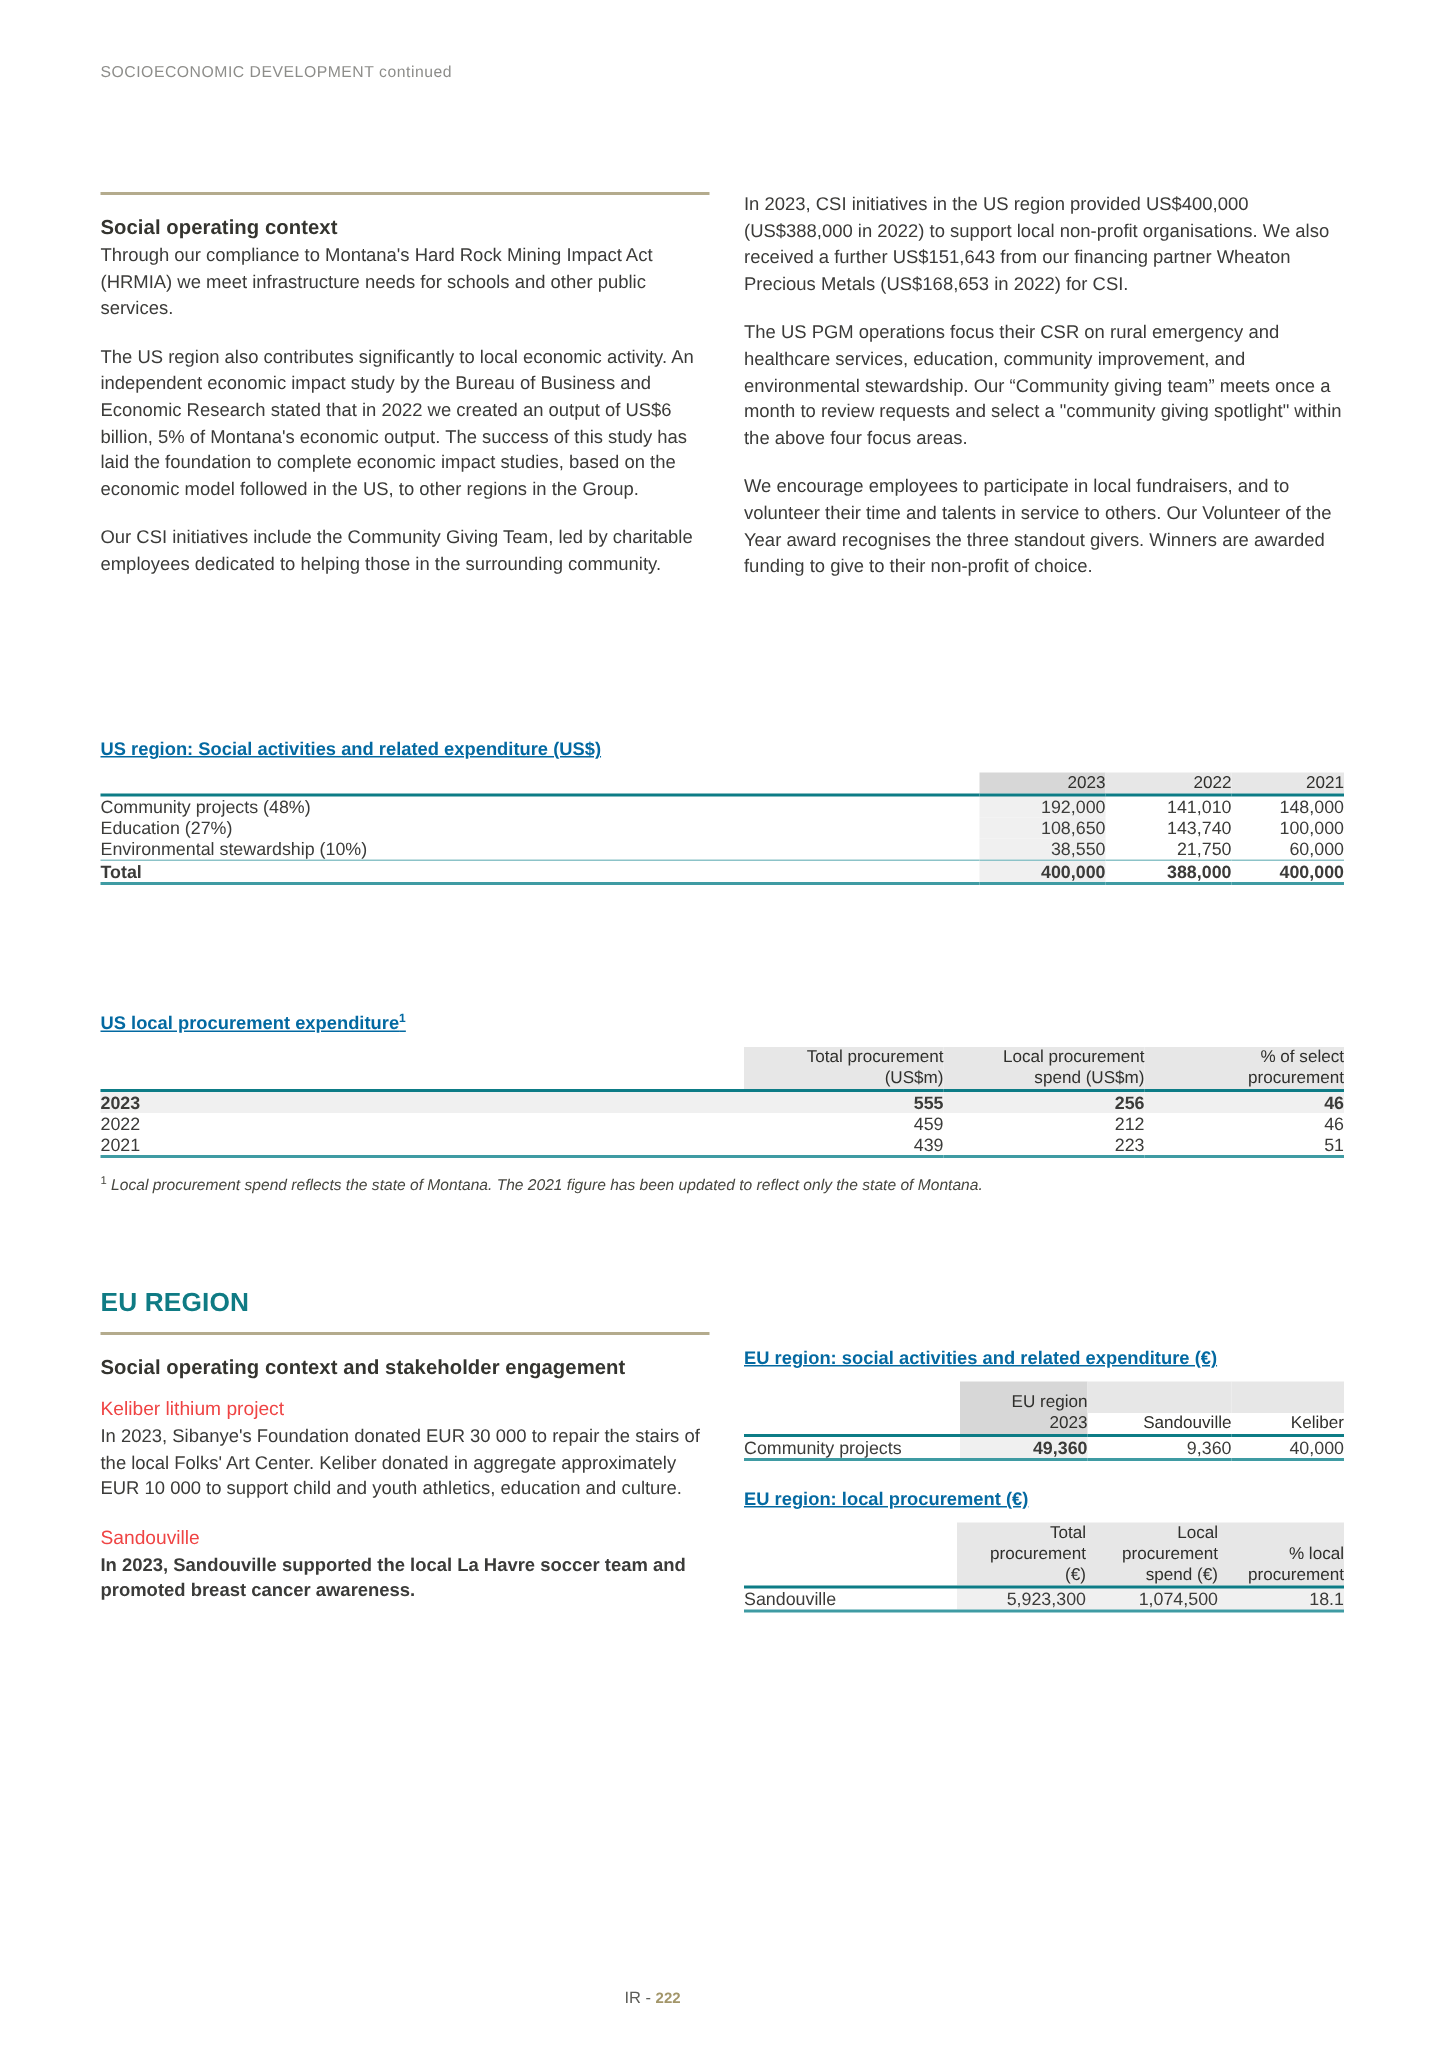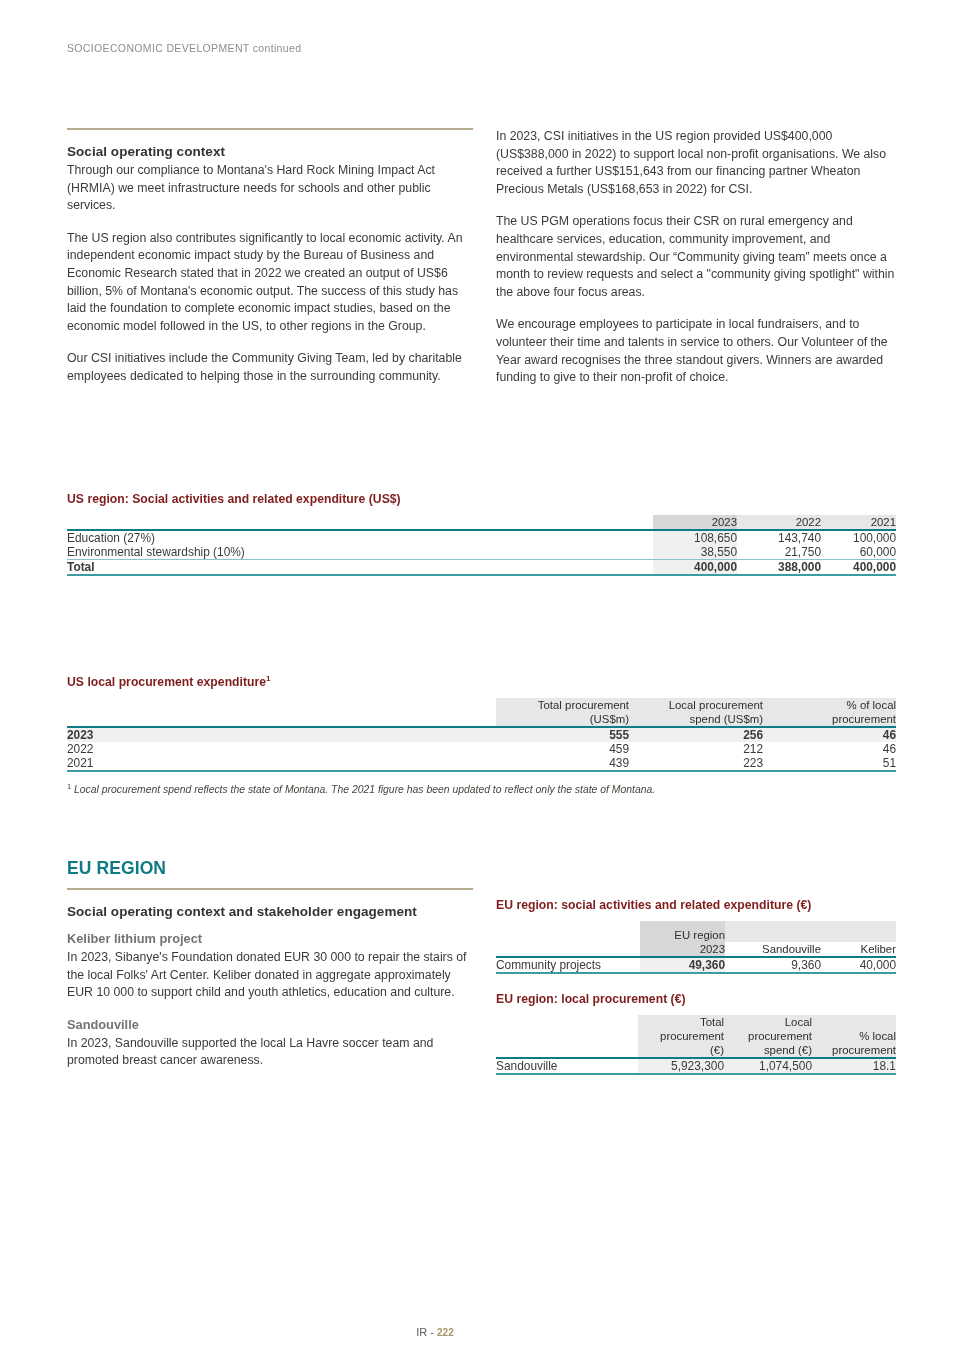--- a/index.html
+++ b/index.html
@@ -52,40 +52,41 @@
   }
   .sub-head {
     font-size: 13.5px;
     font-weight: bold;
     color: #34342f;
     margin: 0 0 3px 0;
     letter-spacing: 0.05px;
   }
   .gold-head {
     font-size: 12.8px;
-    font-weight: bold;
-    color: #737373;
+    font-weight: normal;
+    color: #ef4444;
     margin: 12px 0 3px 0;
   }
   p.body {
     font-size: 12.3px;
     line-height: 17.6px;
     margin: 0 0 15px 0;
     color: #3b3b39;
   }
-  p.body.tight { margin-bottom: 0; }
+  p.body.tight { margin-bottom: 0; font-weight: bold; }
 
   
   .table-block { position: absolute; }
   .table-caption {
     font-size: 12.2px;
     font-weight: bold;
-    color: #7f1d1d;
+    color: #0369a1;
     margin-bottom: 9px;
     letter-spacing: 0.02px;
+    text-decoration: underline;
   }
   .table-caption sup { font-size: 8px; font-weight: bold; vertical-align: super; }
 
   table.dt {
     width: 100%;
     border-collapse: collapse;
     font-size: 11.6px;
     color: #3b3b39;
   }
   table.dt td, table.dt th {
@@ -178,20 +179,26 @@
         <tr>
           <td></td>
           <td class="hdr-cell band-dark">2023</td>
           <td class="hdr-cell band">2022</td>
           <td class="hdr-cell band">2021</td>
         </tr>
         <tr class="rule-teal-row">
             <td colspan="4"></td>
           </tr>
 
+        <tr>
+          <td class="lbl">Community projects (48%)</td>
+          <td class="num shadecol">192,000</td>
+          <td class="num">141,010</td>
+          <td class="num">148,000</td>
+        </tr>
         <tr>
           <td class="lbl">Education (27%)</td>
           <td class="num shadecol">108,650</td>
           <td class="num">143,740</td>
           <td class="num">100,000</td>
         </tr>
         <tr>
           <td class="lbl">Environmental stewardship (10%)</td>
           <td class="num shadecol">38,550</td>
           <td class="num">21,750</td>
@@ -231,21 +238,21 @@
           <td></td>
           <td class="hdr-cell band">
             <span>Total procurement</span><br>
             <span>(US$m)</span>
           </td>
           <td class="hdr-cell band">
             <span>Local procurement</span><br>
             <span>spend (US$m)</span>
           </td>
           <td class="hdr-cell band">
-            <span>% of local</span><br>
+            <span>% of select</span><br>
             <span>procurement</span>
           </td>
         </tr>
         <tr class="rule-teal-row">
             <td colspan="4"></td>
           </tr>
 
         <tr class="shaded">
           <td class="lbl b">2023</td>
           <td class="num b">555</td>

